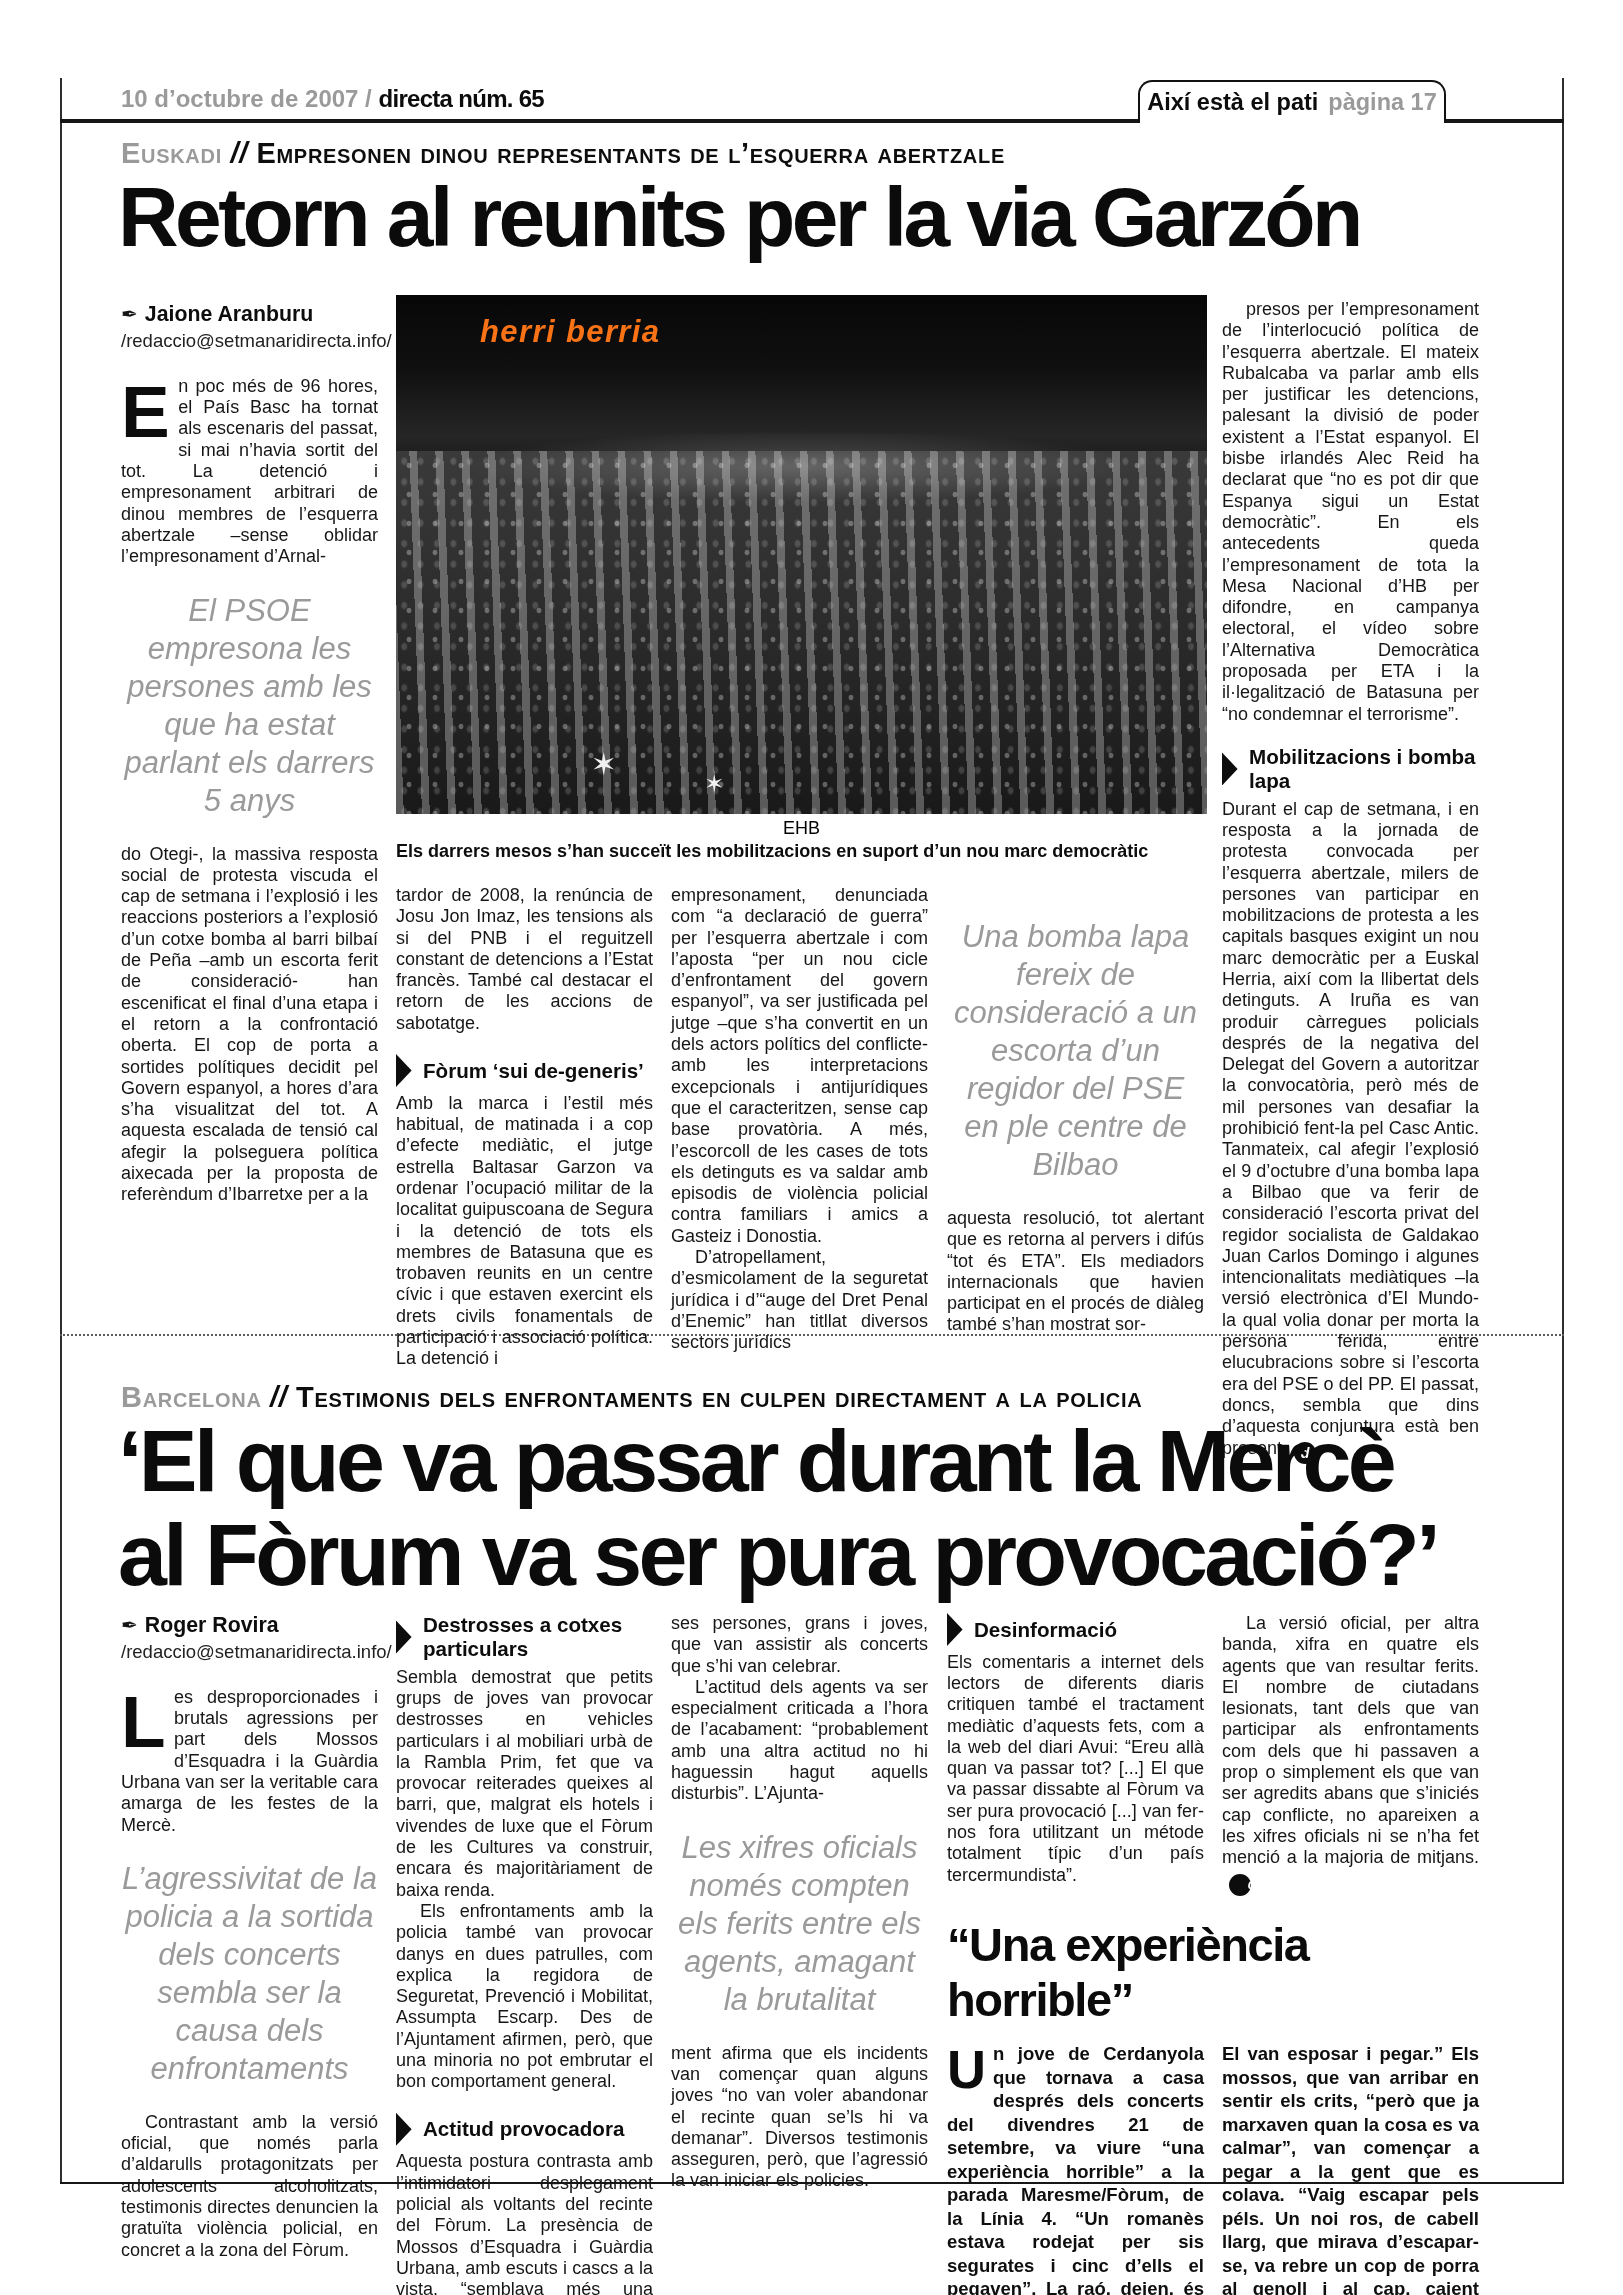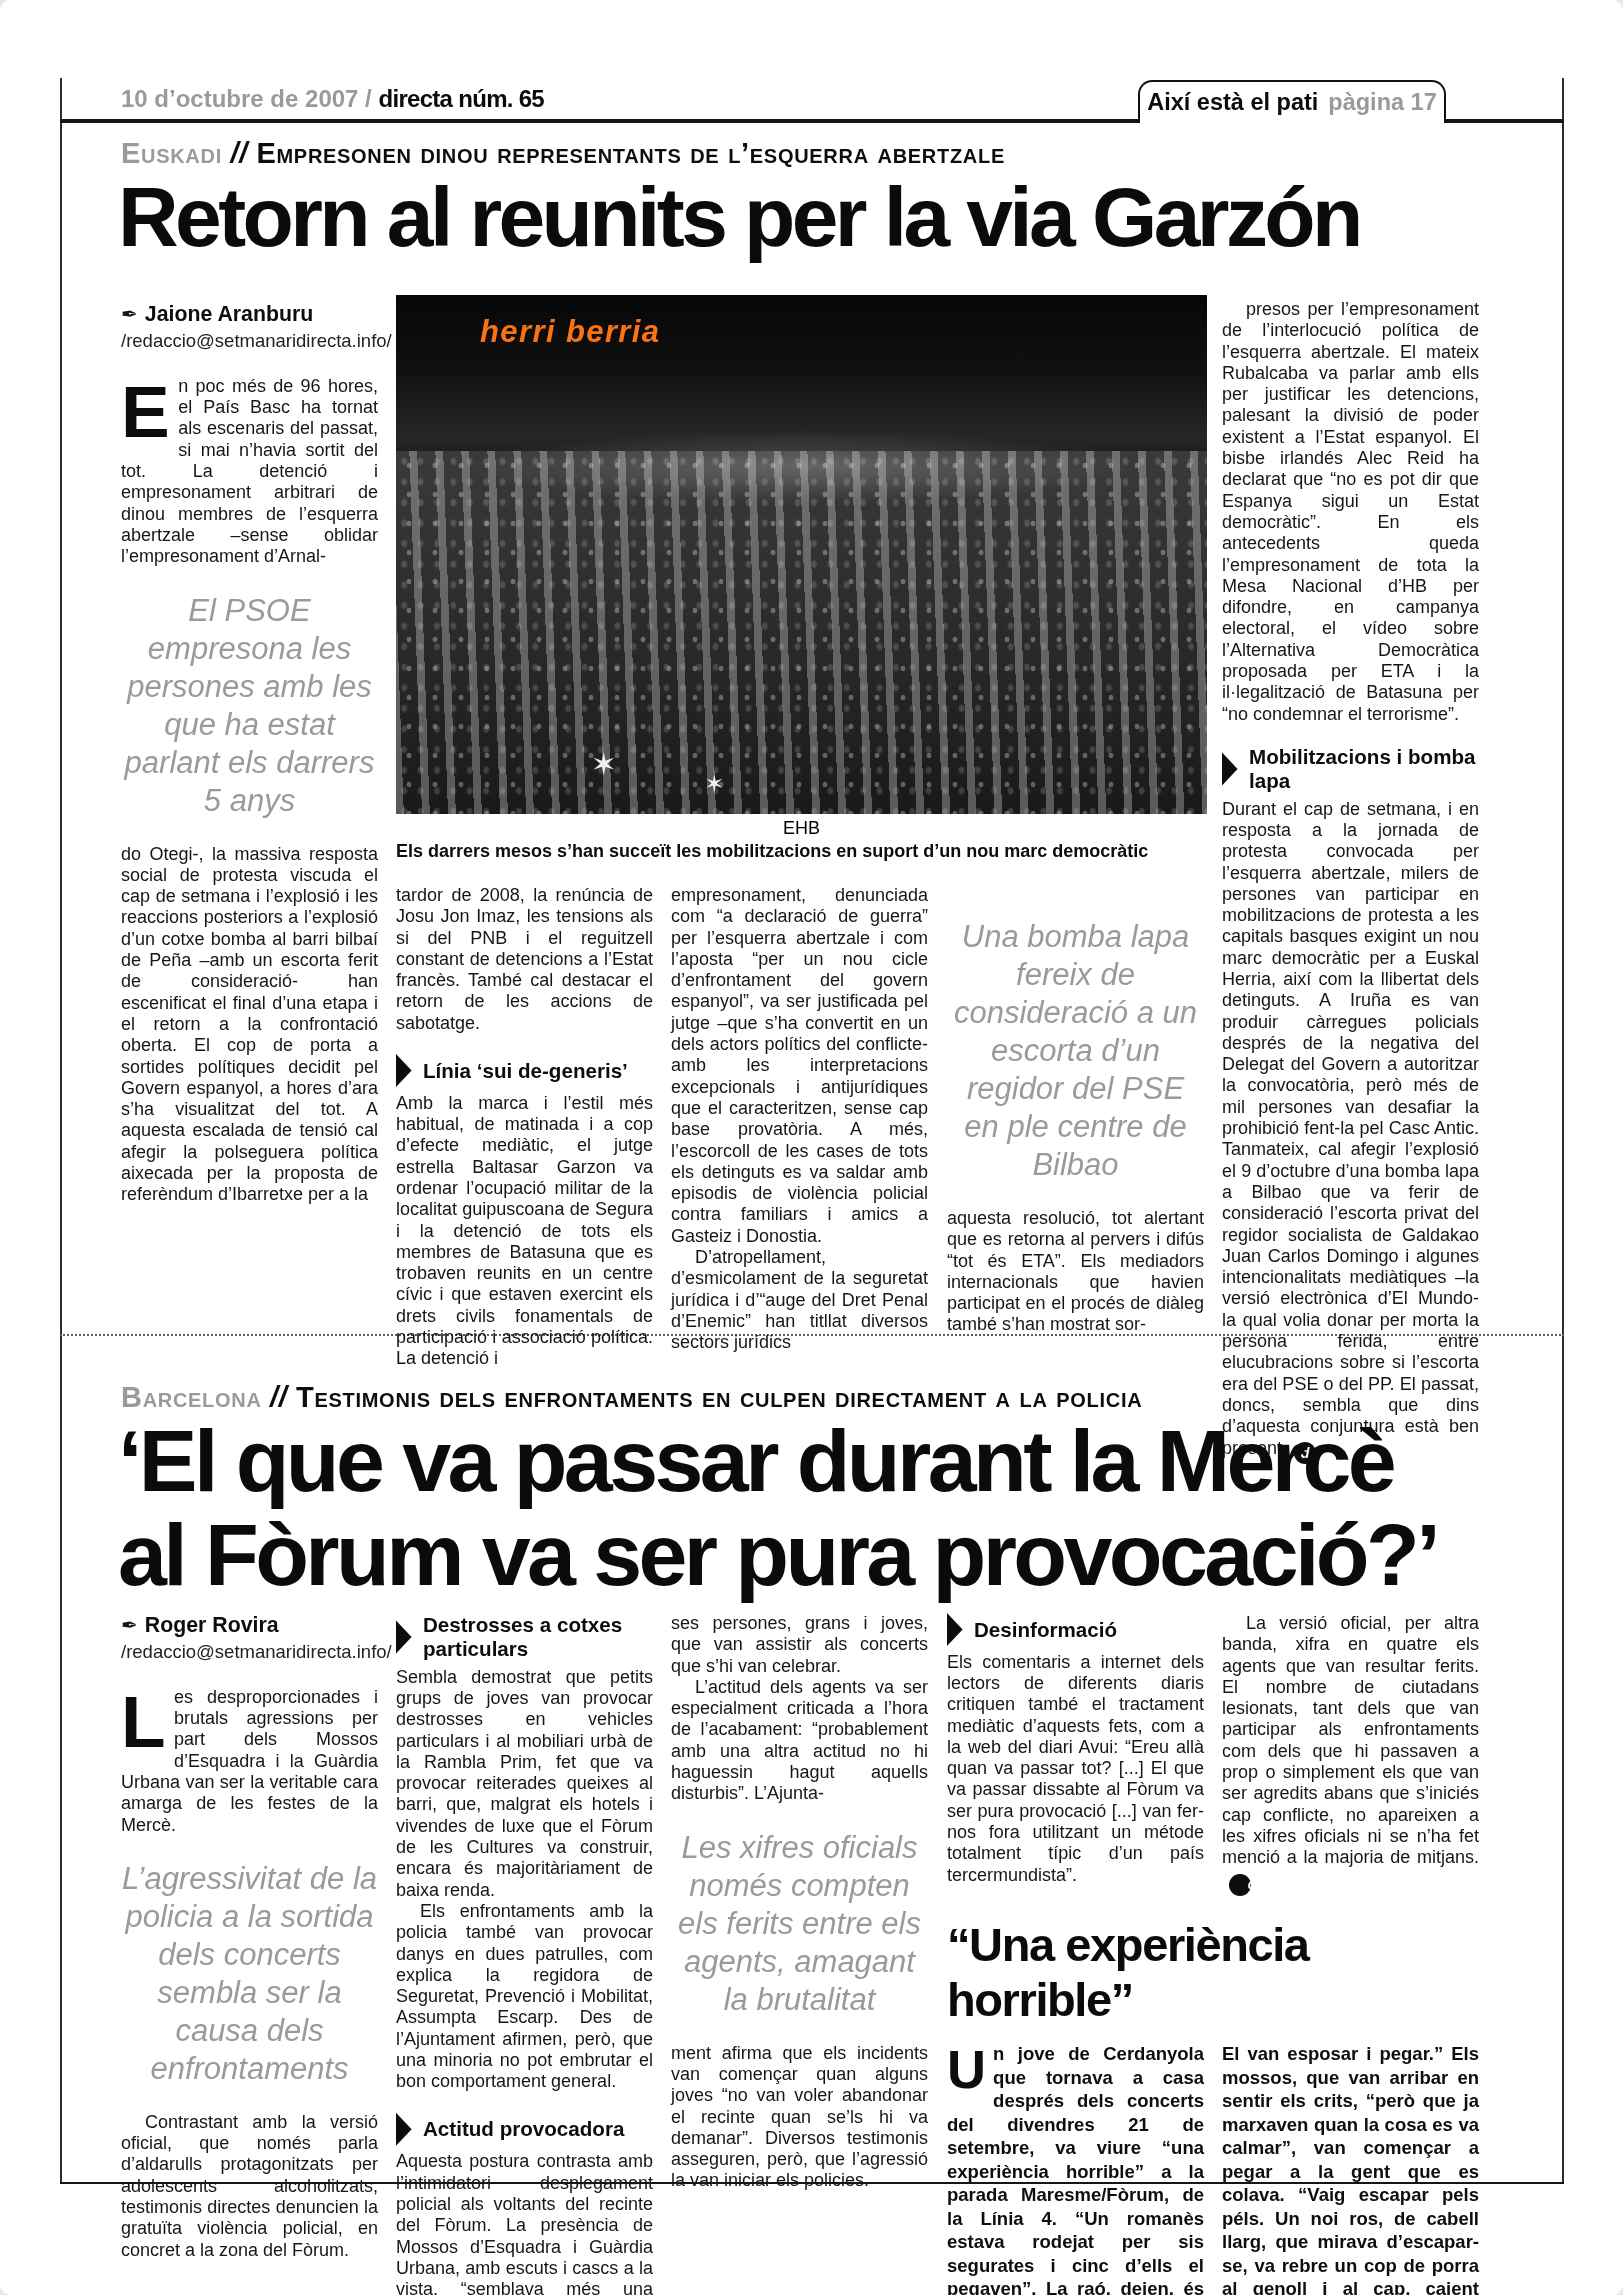--- a/index.html
+++ b/index.html
@@ -1,17 +1,17 @@
 <!DOCTYPE html>
 <html style="font-size:11.4px"><head>
 <meta charset="utf-8">
 <style>
   html,body{margin:0;padding:0;background:#e8e8e8;}
   .page{position:relative;width:1623px;height:2295px;background:#fff;margin:0 auto;
-        font-family:"Liberation Sans",sans-serif;color:#151515;border-radius:11px;}
+        font-family:"Liberation Sans",sans-serif;color:#151515;}
   
   .rule-h{position:absolute;background:#161616;}
   .rule-dotted{position:absolute;border-top:2.8px dotted #5a5a5a;height:0;}
   .rule-v{position:absolute;background:#2e2e2e;}
   
   .hdr-left{position:absolute;left:121px;top:85px;font-size:24px;font-weight:bold;}
   .hdr-left .date{color:#9a9a9a;}
   .hdr-left .masthead{color:#0c0c0c;letter-spacing:-0.7px;}
   .pati-tab{position:absolute;left:1138px;top:80px;width:304px;height:41px;
             border:2.8px solid #111;border-bottom:none;border-radius:14.2px 14.2px 0 0;
@@ -110,21 +110,21 @@
     <span class="star" style="left:24%;bottom:6%;">✶</span>
     <span class="star" style="left:38%;bottom:3%;font-size:24px;">✶</span>
   </div>
   <div class="credit">EHB</div>
   <div class="caption">Els darrers mesos s’han succeït les mobilitzacions en suport d’un nou marc democràtic</div>
 
   <div class="col body" style="left:396px;top:885px;">
     <p>tardor de 2008, la renúncia de Josu Jon Imaz, les tensions als si del PNB i el reguitzell constant de detencions a l’Estat francès. També cal destacar el retorn de les accions de sabotatge.</p>
     <div class="subhead">
         <span class="flag"></span>
-        <span>Línia ‘sui de-generis’</span>
+        <span>Fòrum ‘sui de-generis’</span>
       </div>
     <p>Amb la marca i l’estil més habitual, de matinada i a cop d’efecte mediàtic, el jutge estrella Baltasar Garzon va ordenar l’ocupació militar de la localitat guipuscoana de Segura i la detenció de tots els membres de Batasuna que es trobaven reunits en un centre cívic i que estaven exercint els drets civils fonamentals de participació i associació política. La detenció i</p>
   </div>
 
   <div class="col body" style="left:671px;top:885px;">
     <p>empresonament, denunciada com “a declaració de guerra” per l’esquerra abertzale i com l’aposta “per un nou cicle d’enfrontament del  govern espanyol”, va ser justificada pel jutge –que s’ha convertit en un dels actors polítics del conflicte- amb les interpretacions excepcionals i antijurídiques que el caracteritzen, sense cap base provatòria. A més, l’escorcoll de les cases de tots els detinguts es va saldar amb episodis de violència policial contra familiars i amics a Gasteiz i Donostia.</p>
     <p class="indent">D’atropellament, d’esmicolament de la seguretat jurídica i d’“auge del Dret Penal d’Enemic” han titllat diversos sectors jurídics</p>
   </div>
 
   <div class="col body" style="left:947px;top:885px;">

